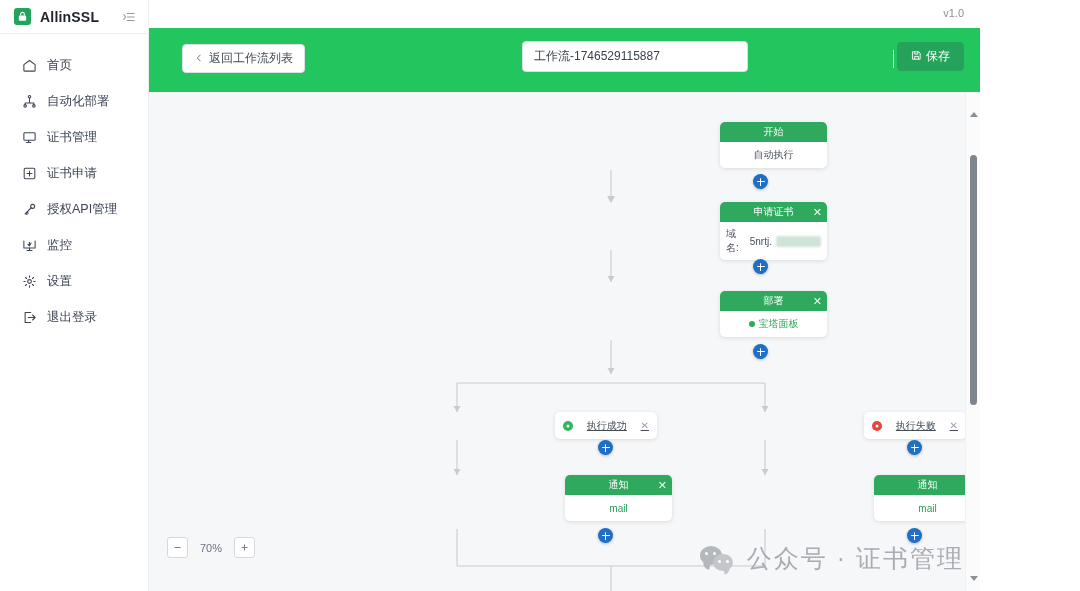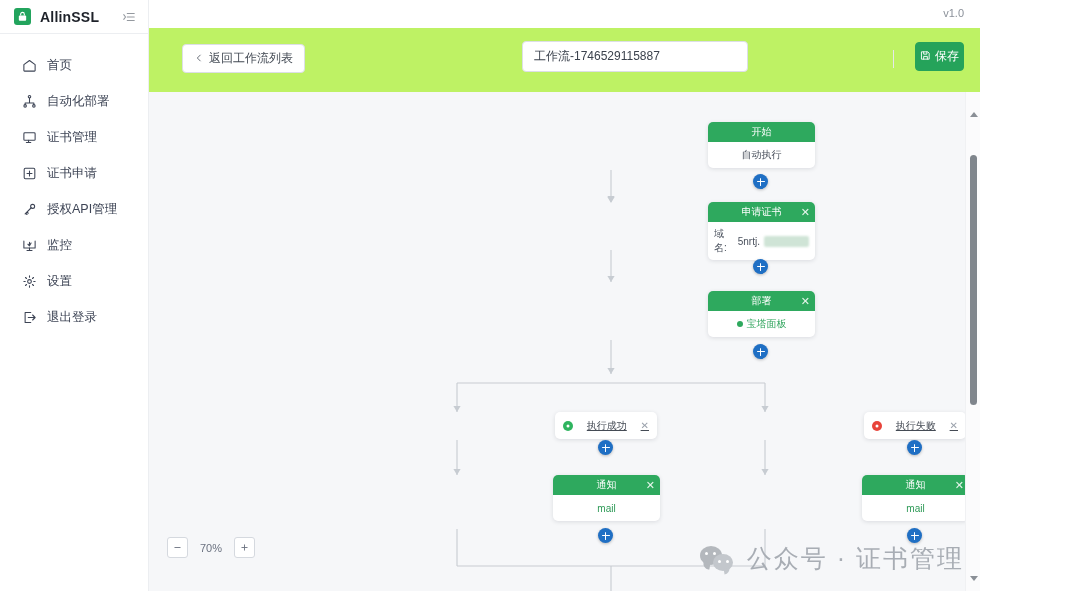--- a/index.html
+++ b/index.html
@@ -32,53 +32,53 @@
   .nav-item .nico{width:15px;height:15px;flex:0 0 15px;display:block;}
   .nav-label{line-height:1;}
 
   
   .main{flex:1;position:relative;height:591px;background:#fff;overflow:hidden;}
   .topbar{height:28px;position:relative;}
   .version{
     position:absolute;right:16px;top:7px;font-size:11px;color:#8a9099;
   }
   .toolbar{
-    height:64px;background:#bef264;border-bottom:1px solid #fca5a5;
+    height:64px;background:#22c55e;border-bottom:1px solid #fca5a5;
     display:flex;align-items:center;position:relative;
   }
   .btn-back{
     position:absolute;left:33px;top:16px;height:29px;box-sizing:border-box;
     display:flex;align-items:center;gap:5px;padding:0 11px;
     border:1px solid #dcdfe6;border-radius:4px;background:#fff;
     font-size:12px;color:#434a54;cursor:pointer;
   }
   .wf-name-input{
     position:absolute;left:373px;top:13px;width:226px;height:31px;box-sizing:border-box;
     border:1px solid #dcdfe6;border-radius:4px;background:#fff;
     padding:0 11px;font-size:12px;color:#3b424d;
     font-family:"Liberation Sans","DejaVu Sans",sans-serif;outline:none;
   }
   .tool-divider{position:absolute;right:86px;top:22px;width:1px;height:18px;background:#e6e8eb;}
   .btn-save{
     position:absolute;right:16px;top:14px;height:29px;box-sizing:border-box;
     display:flex;align-items:center;justify-content:center;gap:4px;
-    padding:0 4px;border-radius:4px;background:#25a35a;border:1px solid #25a35a;
+    padding:0 13px;border-radius:4px;background:#25a35a;border:1px solid #25a35a;
     color:#fff;font-size:12px;cursor:pointer;margin-left:20px;
   }
 
   
   .canvas{
     position:absolute;left:0;top:92px;right:0;bottom:0;
     background:#f6f7f9;overflow:hidden;
   }
   .edges{position:absolute;left:0;top:0;width:931px;height:499px;}
 
   .node{position:absolute;border-radius:5px;box-shadow:0 1px 4px rgba(31,41,55,.13);}
   
-  .node-card{width:107px;background:#fff;overflow:hidden;}
+  .node-card{width:107px;background:#fff;overflow:hidden;margin-left:12px;}
   .node-head{
     height:20px;background:#2ea95e;color:#fff;font-size:10px;
     display:flex;align-items:center;justify-content:center;position:relative;
   }
   .node-head .ttl{line-height:1;}
   .node-head .close{
     position:absolute;right:5px;top:50%;transform:translateY(-50%);
     font-size:11px;color:#e8f6ed;cursor:pointer;line-height:1;
   }
   .node-body{

